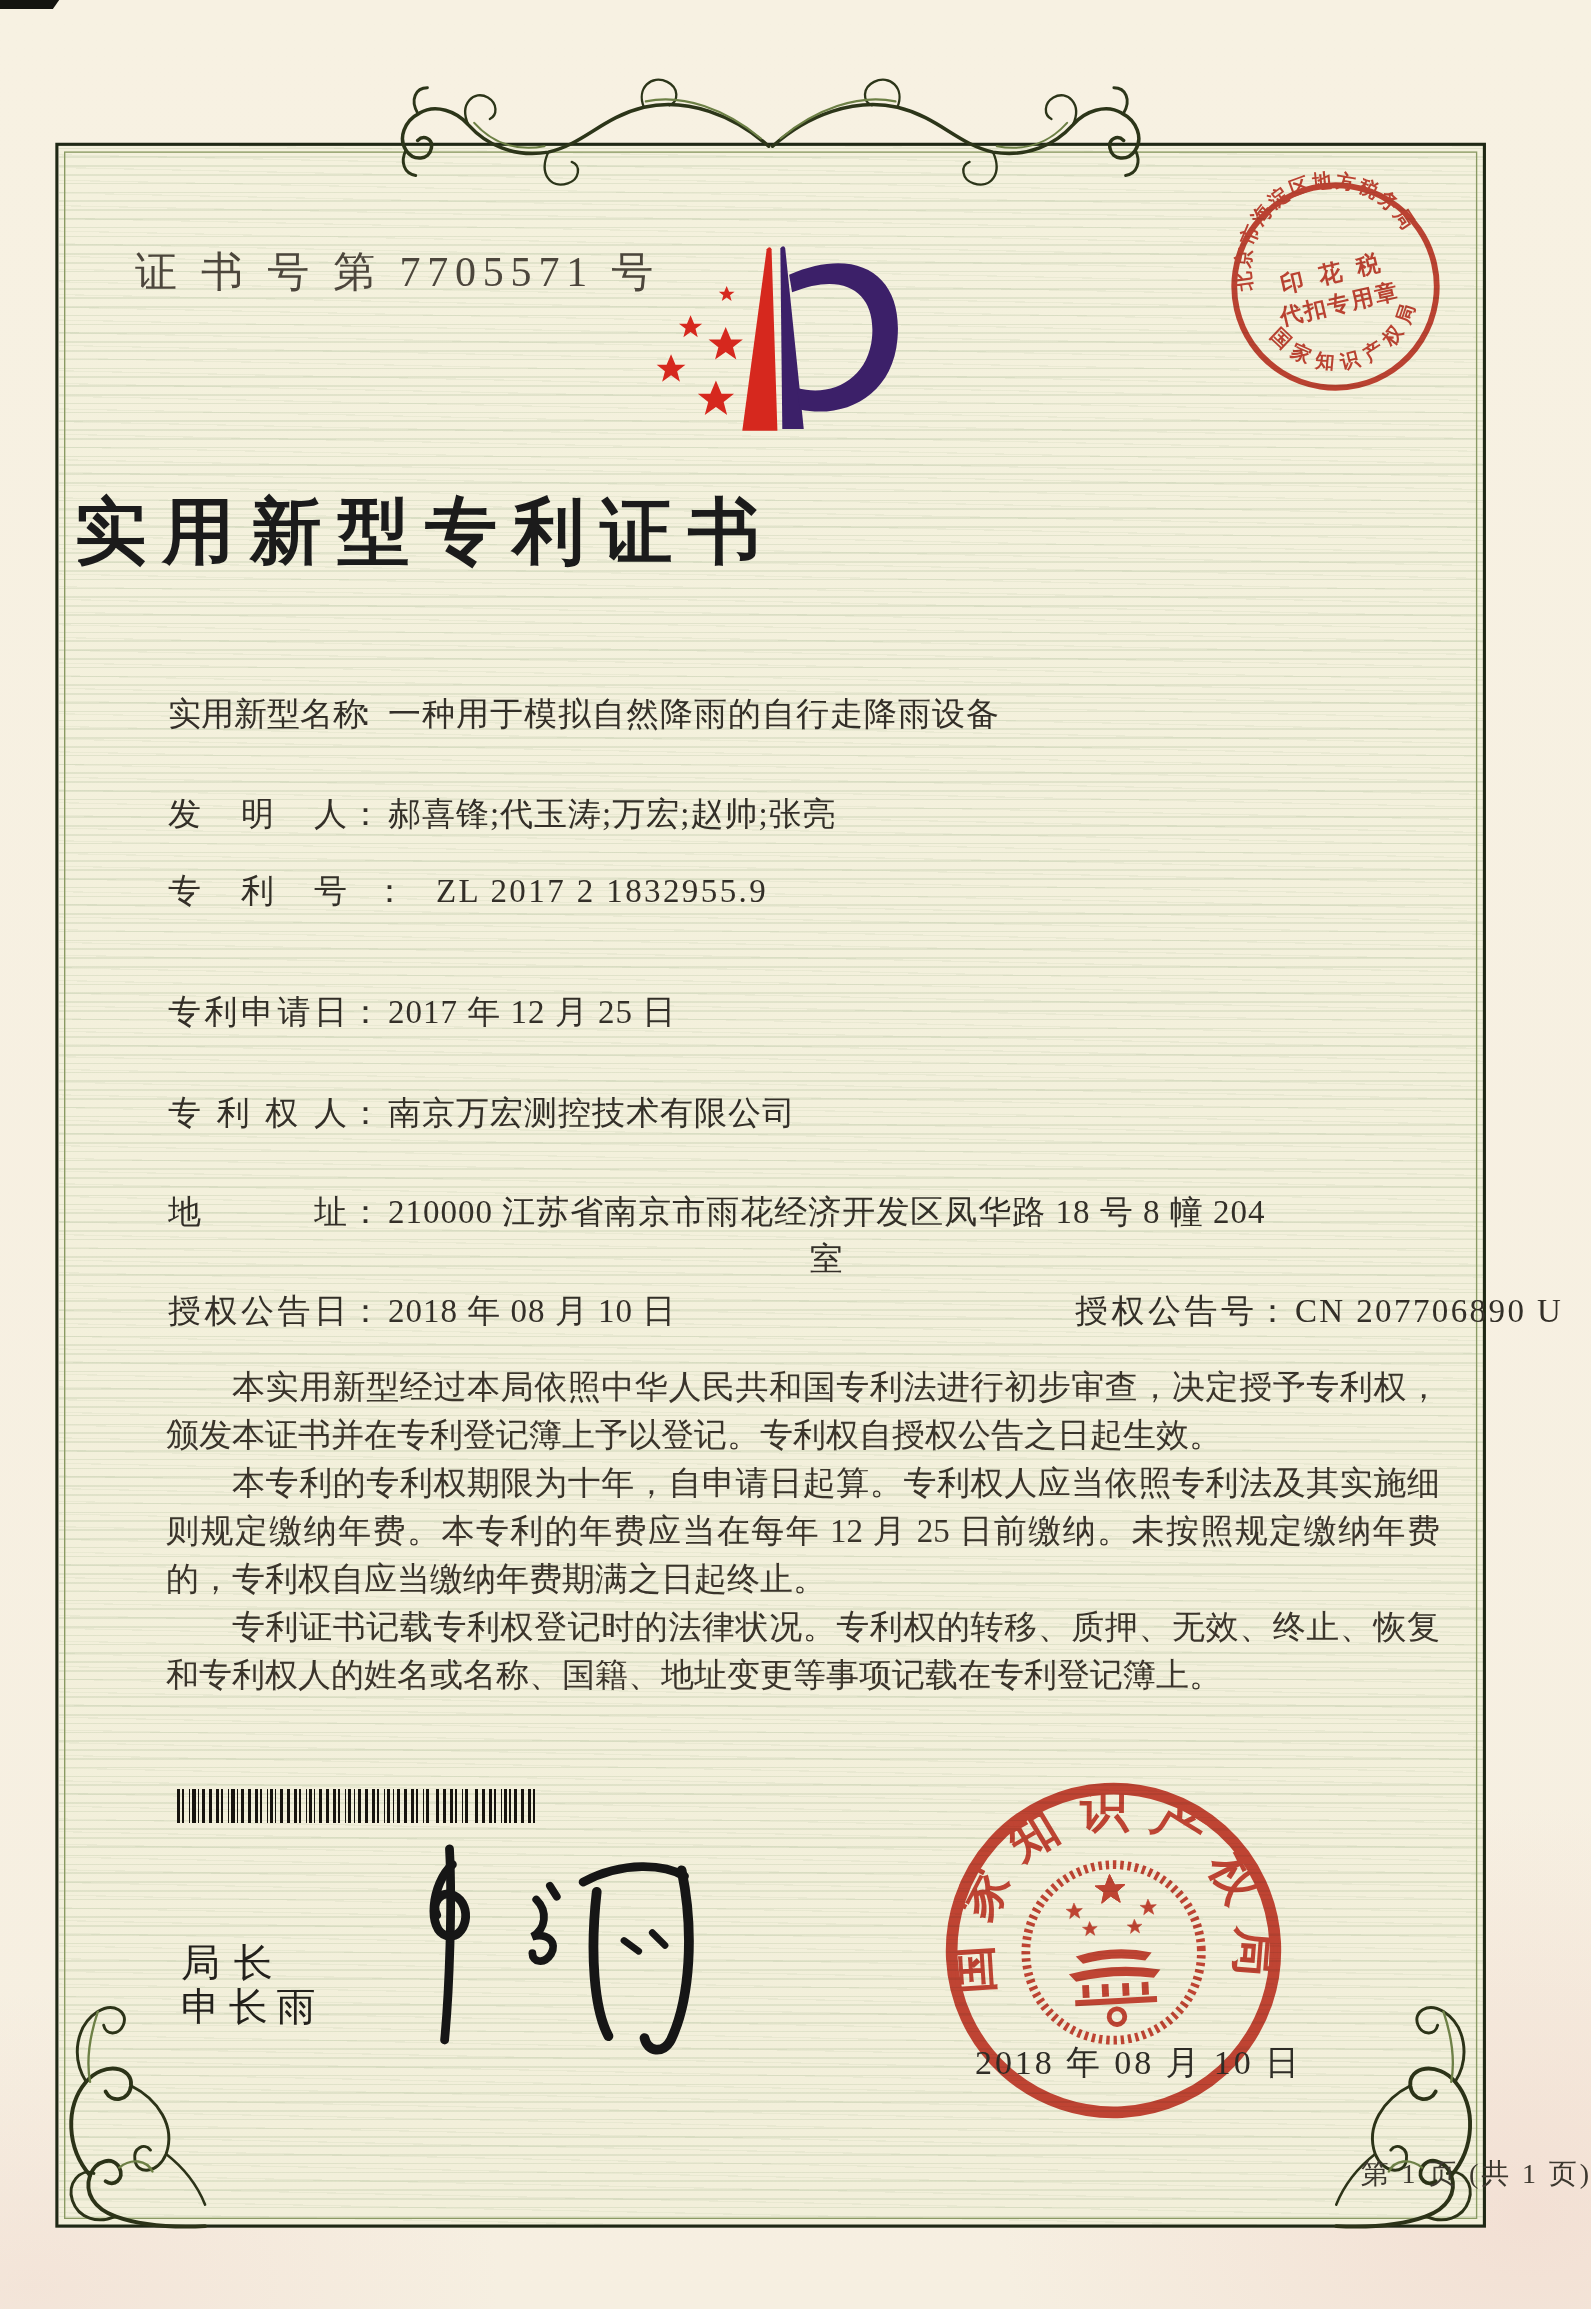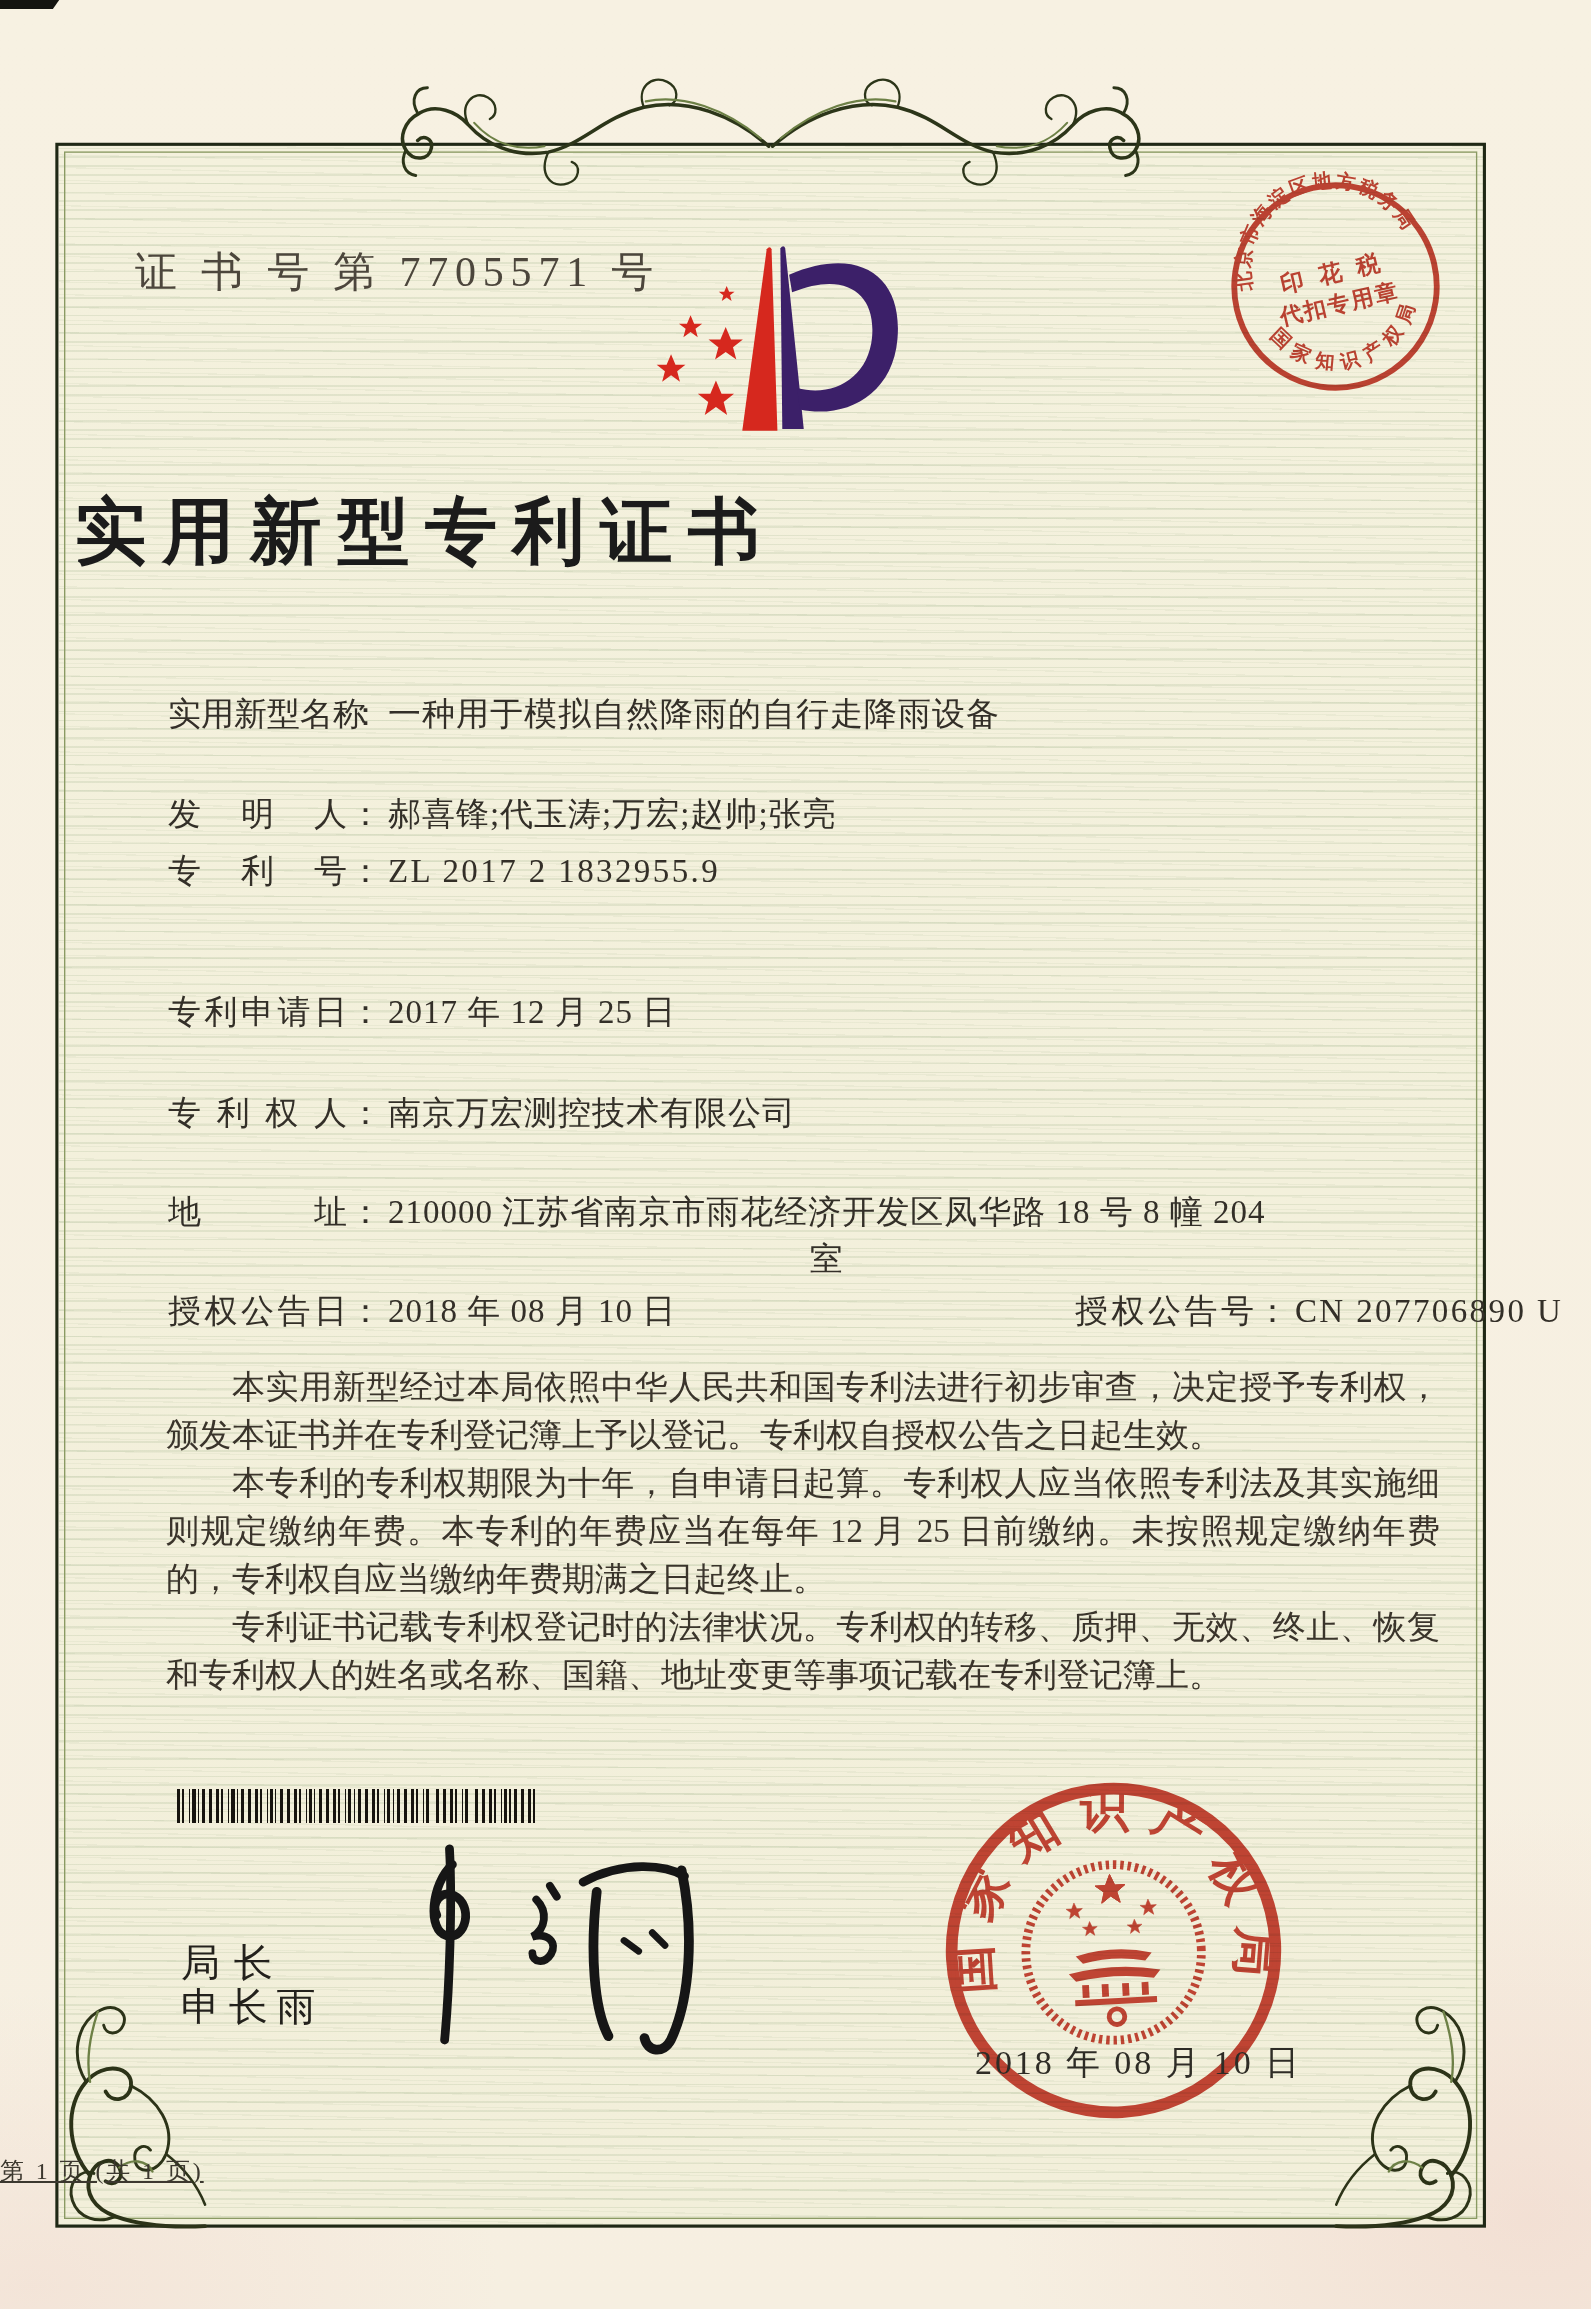--- a/index.html
+++ b/index.html
@@ -64,22 +64,22 @@
       #17140f 25px 28px, rgba(0,0,0,0) 28px 32px,
       #17140f 32px 35px, rgba(0,0,0,0) 35px 39px);
   }
   .director-title{position:absolute;left:181px;top:1908px;font-size:39px;letter-spacing:13.7px;color:#23211c;margin-top:28px;}
   .director-name{position:absolute;left:181px;top:1980px;font-size:39px;letter-spacing:8.8px;color:#23211c;}
   .seal-date{
     position:absolute;left:975px;top:2040px;
     font-size:34px;letter-spacing:2.9px;color:#2e2c26;z-index:6;
   }
   .footer{
-    position:absolute;left:0;top:2155px;width:1592px;text-align:left;
-    font-size:24px;letter-spacing:2.9px;color:#3c382f;text-decoration:underline;
+    position:absolute;left:0;top:2155px;width:1592px;text-align:right;
+    font-size:28px;letter-spacing:2.9px;color:#3c382f;
   }
   .stamp-svg,.seal-svg{mix-blend-mode:multiply;}
   .stamp-text{fill:#c0392a;font-weight:700;}
 </style>
 </head>
 <body>
 
 <div class="page">
 
   <div class="guilloche"></div>
@@ -163,21 +163,21 @@
   <div class="row" style="top:692px;">
     <span class="lab">实用新型名称</span>
       <span class="colon">：</span>
     <span class="val">一种用于模拟自然降雨的自行走降雨设备</span>
   </div>
   <div class="row" style="top:792px;align-items:center;">
     <span class="lab">发明人</span>
       <span class="colon">：</span>
     <span class="val">郝喜锋;代玉涛;万宏;赵帅;张亮</span>
   </div>
-  <div class="row" style="top:849px;">
+  <div class="row" style="top:869px;gap:24px;">
     <span class="lab">专利号</span>
       <span class="colon">：</span>
     <span class="val num">ZL 2017 2 1832955.9</span>
   </div>
   <div class="row" style="top:990px;">
     <span class="lab">专利申请日</span>
       <span class="colon">：</span>
     <span class="val">2017 年 12 月 25 日</span>
   </div>
   <div class="row" style="top:1091px;">

